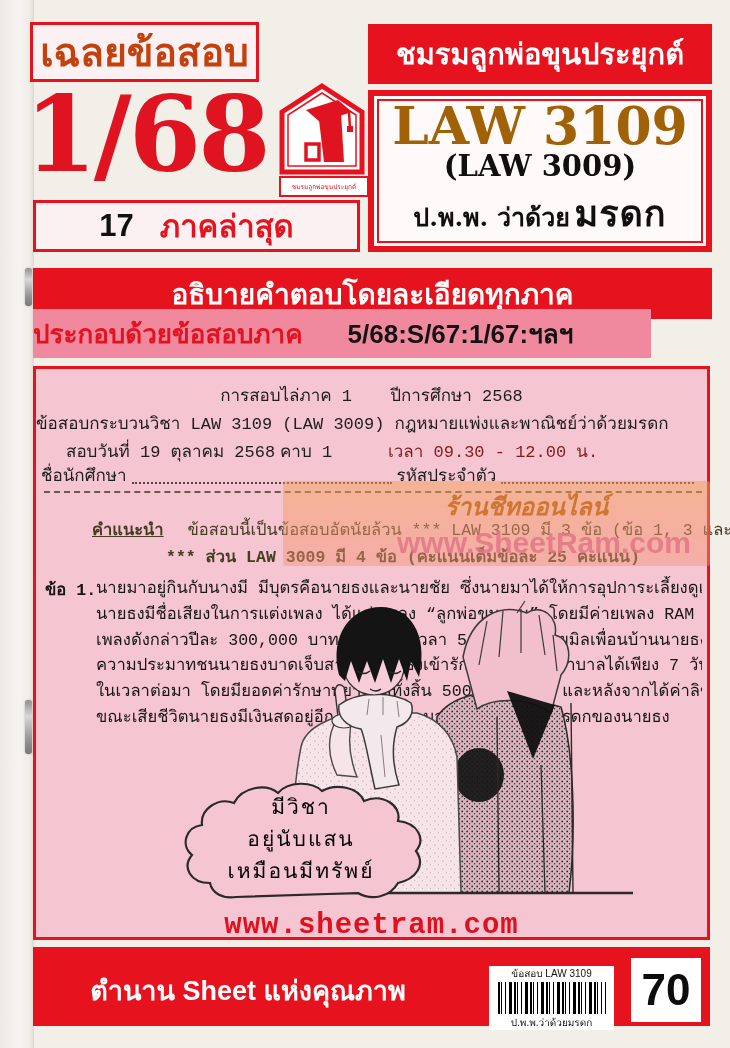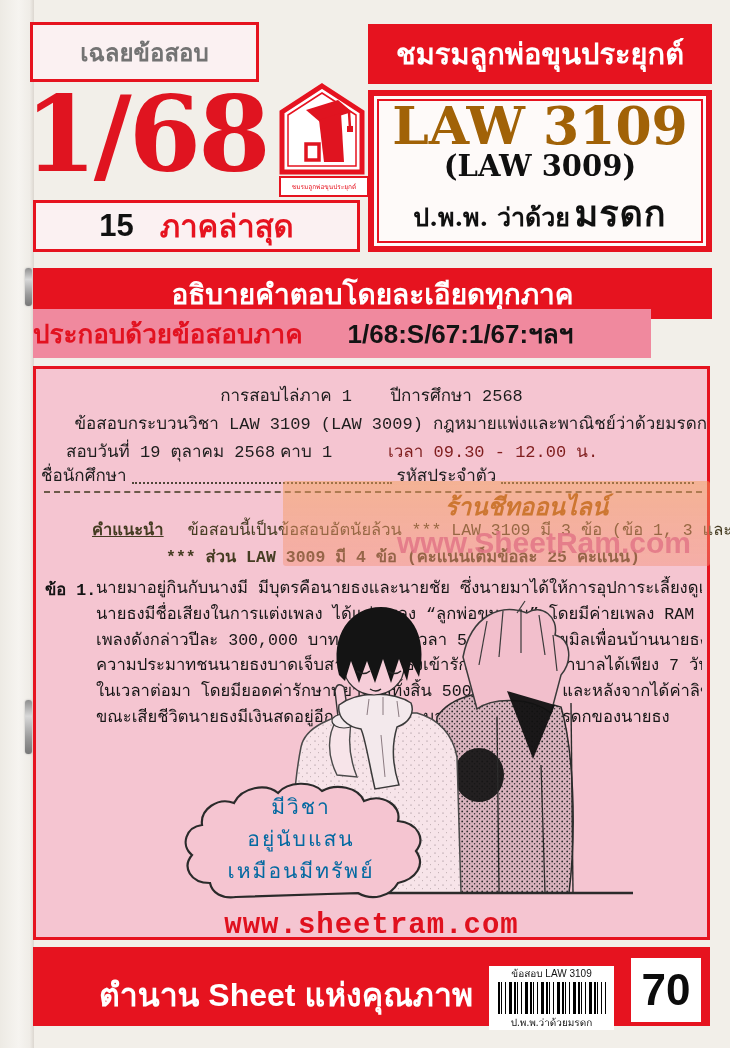--- a/index.html
+++ b/index.html
@@ -11,21 +11,21 @@
   
   .scan-edge{left:0;top:0;width:34px;height:1048px;
     background:linear-gradient(90deg,#edeae4 0%,#f6f4f0 55%,#efece7 88%,#dcd7d0 100%);}
   .staple{left:25px;width:7px;border-radius:3px;
     background:linear-gradient(180deg,#8e8e8e,#d8d8d8 30%,#9a9a9a 70%,#777);box-shadow:0 0 2px #aaa;}
   .staple.s1{top:268px;height:38px;}
   .staple.s2{top:700px;height:54px;}
 
   
   .answer-box{left:30px;top:22px;width:223px;height:54px;border:3px solid #e6131f;background:#fbf1f2;
-    display:flex;align-items:center;justify-content:center;color:#737373;font-weight:bold;font-size:24px;}
+    display:flex;align-items:center;justify-content:center;color:#c2410c;font-weight:bold;font-size:39px;}
   .club-banner{left:368px;top:24px;width:344px;height:60px;background:#e6131f;color:#fff;
     display:flex;align-items:center;justify-content:center;font-weight:bold;font-size:29px;}
   .term-big{left:20px;top:68px;width:252px;height:132px;display:flex;align-items:center;justify-content:center;
     font-family:"DejaVu Serif",serif;font-weight:bold;font-size:104px;color:#e01420;letter-spacing:-3px;}
   .logo{left:278px;top:82px;width:88px;height:116px;}
   .logo-caption{left:279px;top:176px;width:86px;height:17px;border:2px solid #e6131f;background:#fff;
     color:#e6131f;font-size:6.5px;display:flex;align-items:center;justify-content:center;}
   .law-box{left:368px;top:90px;width:344px;height:162px;border:6px solid #e6131f;background:#fefaf9;box-sizing:border-box;}
   .law-inner{position:absolute;left:3px;top:3px;right:3px;bottom:3px;border:2px solid #e6131f;
     display:flex;flex-direction:column;align-items:center;justify-content:center;}
@@ -45,53 +45,53 @@
   .banner-pink{left:33px;top:309px;width:618px;height:49px;background:#f0899e;
     display:flex;align-items:center;justify-content:flex-start;font-weight:bold;font-size:26px;gap:25px;}
   .banner-pink .lbl{color:#e21220;margin-right:20px;}
   .banner-pink .terms{color:#131313;}
 
   
   .main-box{left:33px;top:366px;width:677px;height:574px;border:3px solid #e6131f;background:#f5c5d1;box-sizing:border-box;font-family:Liberation Mono, monospace;}
   .main-box>div{position:absolute;}
   .info1{top:12px;left:0;width:100%;text-align:center;font-size:17px;color:#1d1d1d;}
   .info1 .gap{display:inline-block;width:28px;}
-  .info2{top:40px;left:0;width:100%;text-align:right;font-size:17px;color:#1d1d1d;}
+  .info2{top:40px;left:0;width:100%;text-align:left;font-size:17px;color:#1d1d1d;}
   .info-date{top:68px;left:30px;font-size:17px;color:#1d1d1d;}
   .info-period{top:68px;left:244px;font-size:17px;color:#1d1d1d;}
   .info-time{top:68px;left:352px;font-size:17px;color:#7f1d1d;}
   .name-row{top:92px;left:5px;right:8px;display:flex;align-items:flex-end;font-size:17px;color:#1d1d1d;}
   .dots{border-bottom:2px dotted #4f4437;margin:0 5px 4px 5px;height:14px;}
   .dots.d1{flex:1.35;}
   .dots.d2{flex:1;}
   .dashline{top:122px;left:8px;width:658px;border-top:2px dashed #6b5a49;}
   .instr1{top:147px;left:56px;font-size:16.5px;color:#453c22;white-space:nowrap;}
   .instr1 .lbl{font-weight:bold;text-decoration:underline;margin-right:14px;}
   .instr2{top:174px;left:130px;font-size:16.5px;color:#453c22;font-weight:bold;white-space:nowrap;}
   .q-label{top:207px;left:9px;font-size:16.6px;font-weight:bold;color:#141414;}
   .q-lines{top:207px;left:60px;width:606px;font-size:16.6px;color:#171717;}
   .q-lines div{line-height:25.8px;white-space:nowrap;overflow:hidden;}
   .manga{left:205px;top:226px;width:392px;height:302px;}
   .bubble-svg{left:140px;top:412px;width:268px;height:126px;}
-  .bubble-text{left:140px;top:424px;width:250px;text-align:center;color:#0369a1;
+  .bubble-text{left:140px;top:424px;width:250px;text-align:center;color:#000000;
     font-size:21px;line-height:32px;letter-spacing:2px;}
   .website{top:540px;left:0;width:100%;text-align:center;color:#e0111e;font-weight:bold;font-size:29px;letter-spacing:1px;}
 
   
   .watermark{left:283px;top:481px;width:427px;height:85px;border-radius:3px;
     background:linear-gradient(180deg,rgba(243,160,88,0.50),rgba(244,146,120,0.46));
     filter:blur(0.4px);display:flex;flex-direction:column;justify-content:center;}
   .wm1{text-align:center;padding-left:60px;font-size:24px;font-weight:bold;font-style:italic;
     color:rgba(198,108,30,0.85);white-space:nowrap;}
   .wm2{text-align:center;padding-left:95px;font-size:30px;font-weight:bold;
     color:rgba(226,118,134,0.85);white-space:nowrap;}
 
   
   .footer-bar{left:33px;top:947px;width:677px;height:79px;background:#e6131f;}
-  .slogan{position:absolute;left:0;top:22px;width:430px;text-align:center;color:#fff;font-weight:bold;font-size:32px;padding-left:38px;}
+  .slogan{position:absolute;left:0;top:22px;width:430px;text-align:center;color:#fff;font-weight:bold;font-size:27px;}
   .barcode-box{position:absolute;left:456px;top:19px;width:125px;height:64px;background:#fff;
     display:flex;flex-direction:column;align-items:center;justify-content:center;}
   .barcode-top{font-size:10px;color:#111;white-space:nowrap;}
   .barcode{width:108px;height:32px;margin:1px 0;
     background:repeating-linear-gradient(90deg,#000 0 2px,#fff 2px 3px,#000 3px 4px,#fff 4px 7px,#000 7px 8px,#fff 8px 11px,#000 11px 14px,#fff 14px 16px);}
   .barcode-bottom{font-size:10px;color:#111;white-space:nowrap;}
   .pagenum-box{position:absolute;left:598px;top:11px;width:70px;height:64px;background:#fff;
     display:flex;align-items:center;justify-content:center;font-weight:bold;font-size:44px;color:#0c0c0c;}
 </style>
 </head>
@@ -128,30 +128,30 @@
     <div class="law-inner">
       <div class="law-code">LAW 3109</div>
       <div class="law-alt">(LAW 3009)</div>
       <div class="law-subject">
         <span class="pre">ป.พ.พ. ว่าด้วย</span>
         <span class="name">มรดก</span>
       </div>
     </div>
   </div>
   <div class="abs latest-box">
-    <span class="num">15</span>
+    <span class="num">17</span>
     <span class="lbl">ภาคล่าสุด</span>
   </div>
 
   <div class="abs banner-red">
     <span>อธิบายคำตอบโดยละเอียดทุกภาค</span>
   </div>
   <div class="abs banner-pink">
     <span class="lbl">ประกอบด้วยข้อสอบภาค</span>
-    <span class="terms">1/68:S/67:1/67:ฯลฯ</span>
+    <span class="terms">5/68:S/67:1/67:ฯลฯ</span>
   </div>
 
   <div class="abs main-box">
     <div class="info1 nowrap">
       <span>การสอบไล่ภาค 1</span><span class="gap"></span>
       <span>ปีการศึกษา 2568</span>
     </div>
     <div class="info2 nowrap">ข้อสอบกระบวนวิชา LAW 3109 (LAW 3009)   กฎหมายแพ่งและพาณิชย์ว่าด้วยมรดก</div>
     <div class="info-date nowrap">สอบวันที่ 19 ตุลาคม 2568</div>
     <div class="info-period nowrap">คาบ 1</div>

